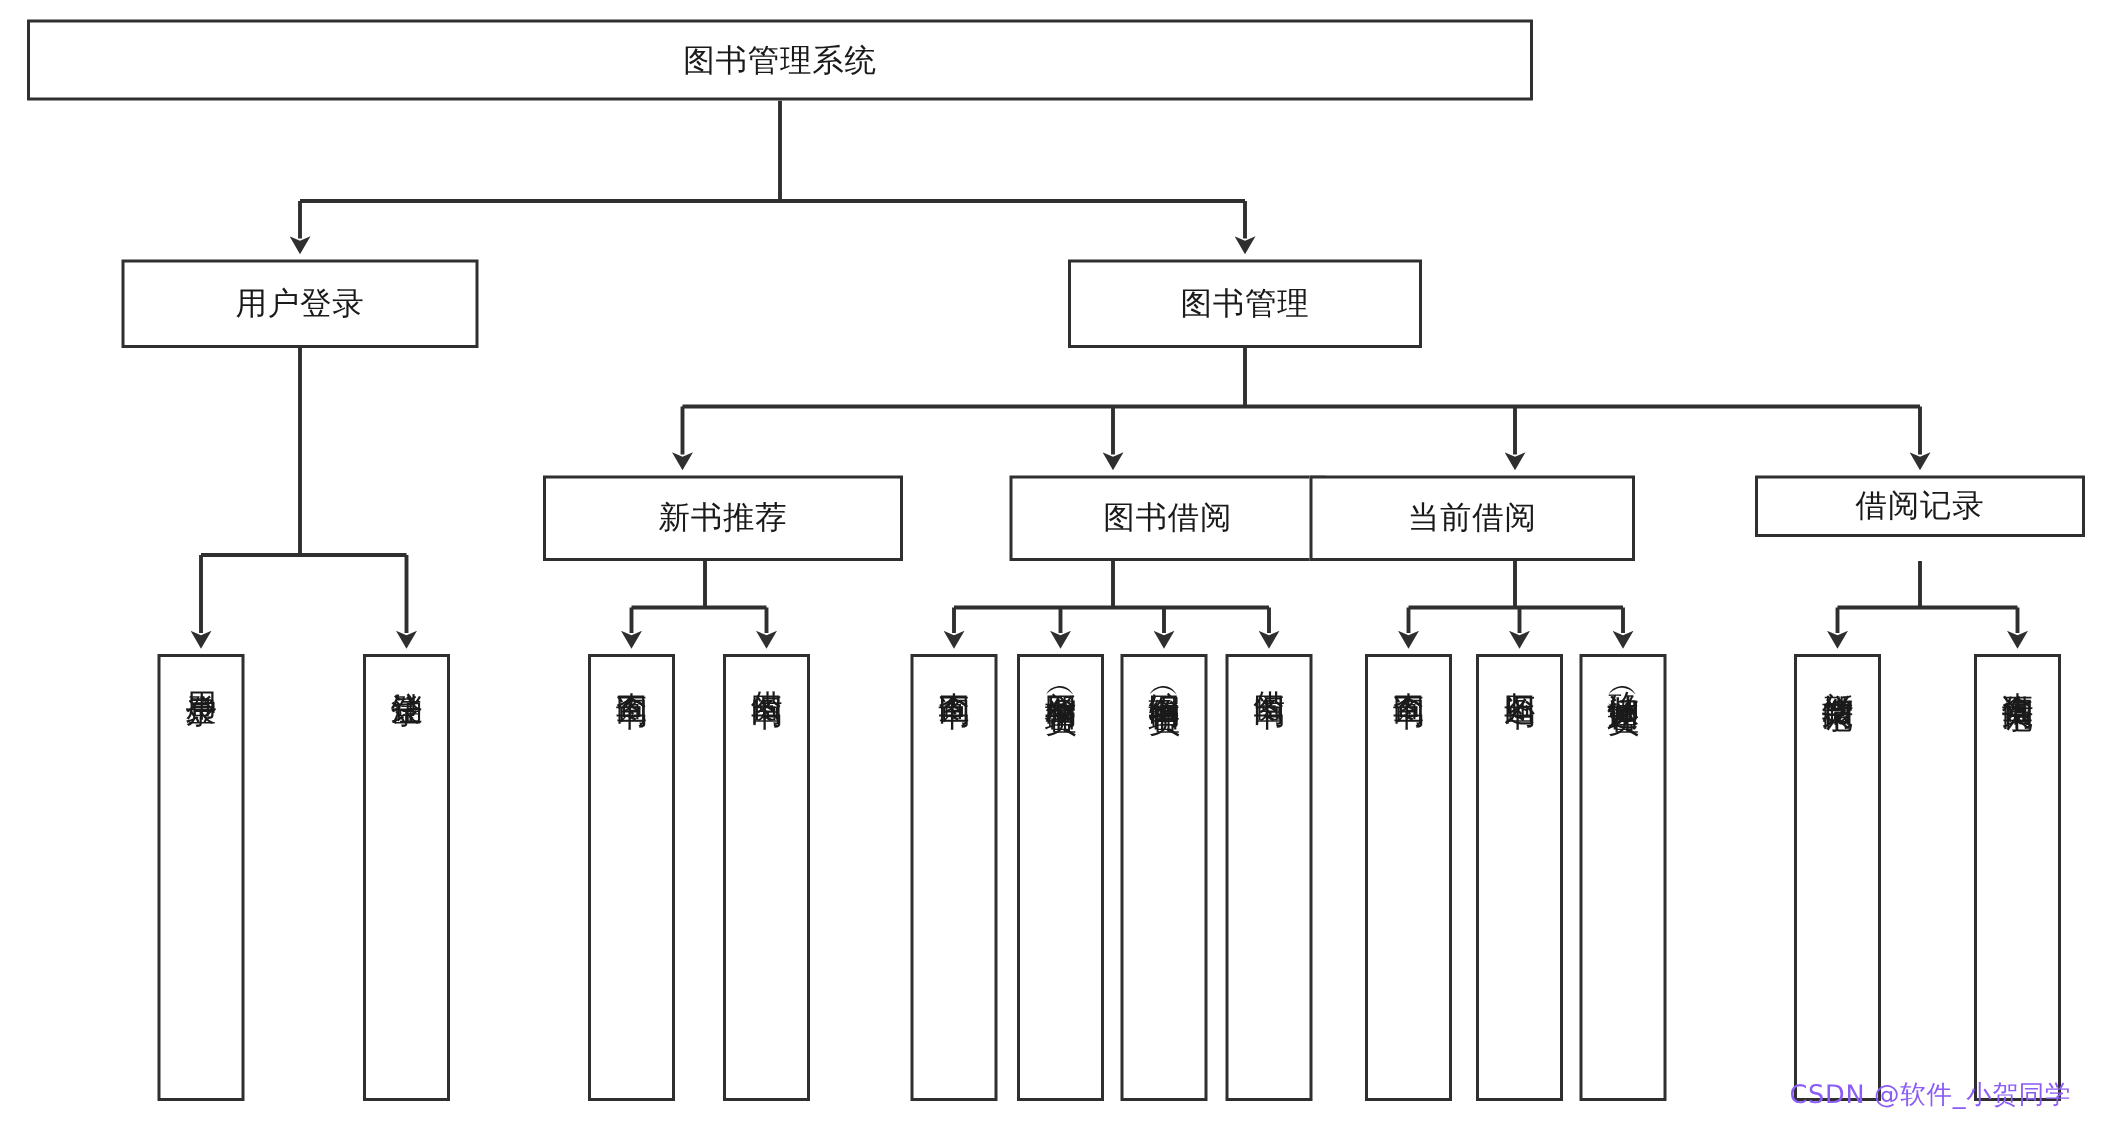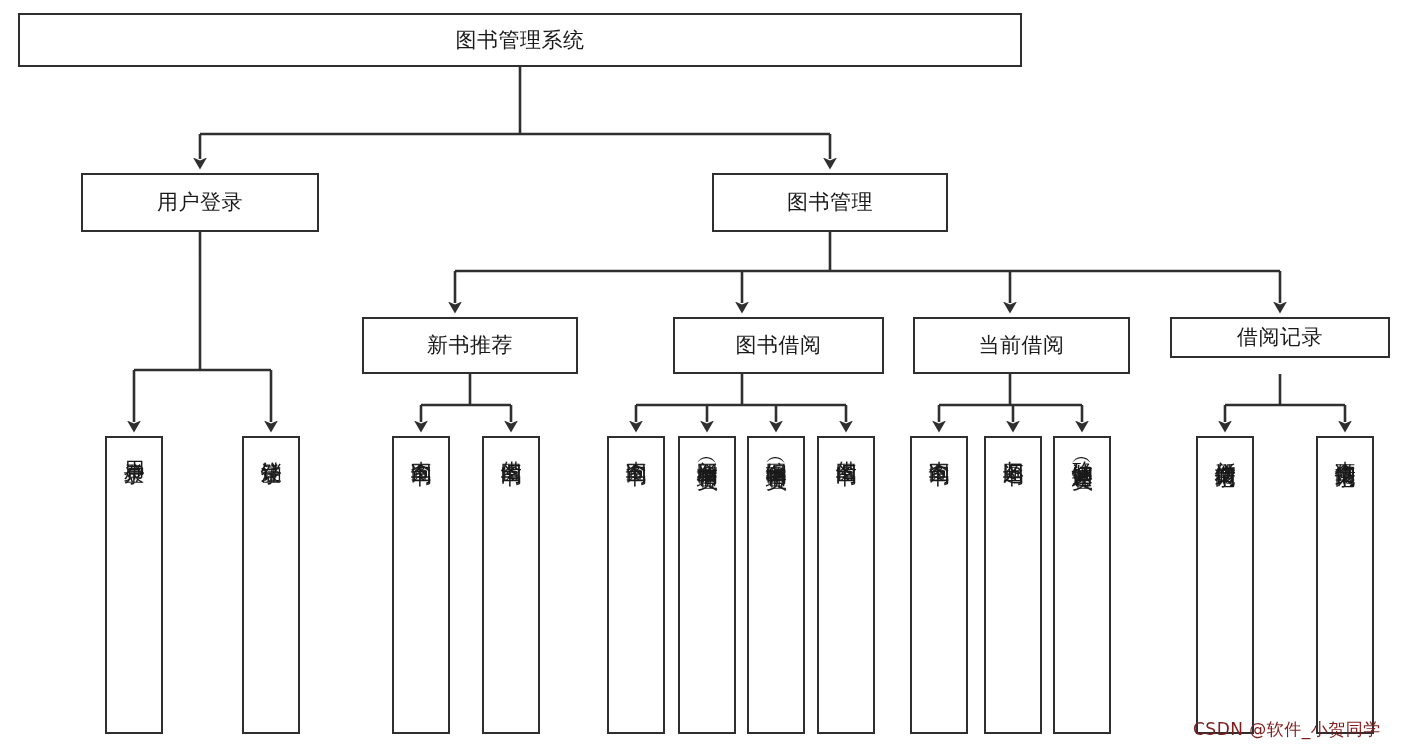--- a/index.html
+++ b/index.html
@@ -122,27 +122,27 @@
   <div id="node-layer">
       <div class="node horiz root" style="left: 18px; top: 13px; width: 1004px; height: 54px;">
         <span class="label">图书管理系统</span>
       </div>
       <div class="node horiz" style="left: 81px; top: 173px; width: 238px; height: 59px;">
         <span class="label">用户登录</span>
       </div>
       <div class="node horiz" style="left: 712px; top: 173px; width: 236px; height: 59px; align-items: center;">
         <span class="label">图书管理</span>
       </div>
-      <div class="node horiz" style="left: 362px; top: 317px; width: 216px; height: 57px;">
+      <div class="node horiz" style="left: 362px; top: 317px; width: 240px; height: 57px;">
         <span class="label">新书推荐</span>
       </div>
       <div class="node horiz" style="left: 637px; top: 317px; width: 211px; height: 57px; margin-left: 36px;">
         <span class="label">图书借阅</span>
       </div>
-      <div class="node horiz" style="left: 913px; top: 317px; width: 217px; height: 57px;">
+      <div class="node horiz" style="left: 873px; top: 317px; width: 217px; height: 57px;">
         <span class="label">当前借阅</span>
       </div>
       <div class="node horiz" style="left: 1170px; top: 317px; width: 220px; height: 41px;">
         <span class="label">借阅记录</span>
       </div>
       <div class="node vert" style="left: 105px; top: 436px; width: 58px; height: 298px;">
         <span class="label">用户登录</span>
       </div>
       <div class="node vert" style="left: 242px; top: 436px; width: 58px; height: 298px;">
         <span class="label">注销登录</span>
@@ -175,15 +175,15 @@
         <span class="label">确认归还（管理员）</span>
       </div>
       <div class="node vert" style="left: 1196px; top: 436px; width: 58px; height: 298px;">
         <span class="label">新增借阅记录</span>
       </div>
       <div class="node vert" style="left: 1316px; top: 436px; width: 58px; height: 298px;">
         <span class="label">查询借阅记录</span>
       </div>
     </div>
 
-  <div class="watermark" style="left: 1193px; top: 718px; color: #7f1d1d;">CSDN @软件_小贺同学</div>
+  <div class="watermark" style="left: 1193px; top: 718px; color: #8b5cf6;">CSDN @软件_小贺同学</div>
 
 </div>
 
 </body></html>

